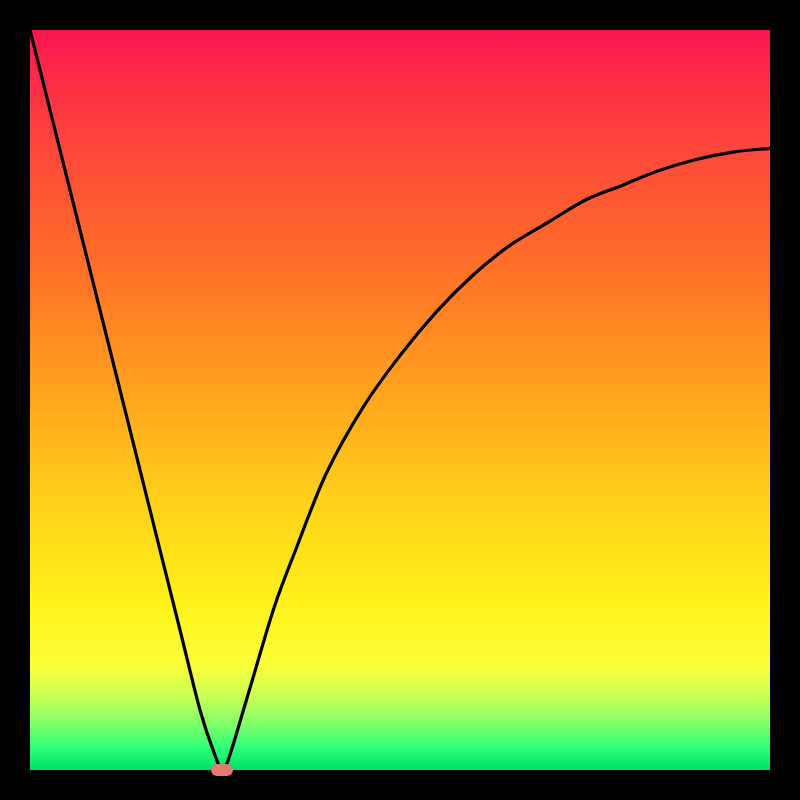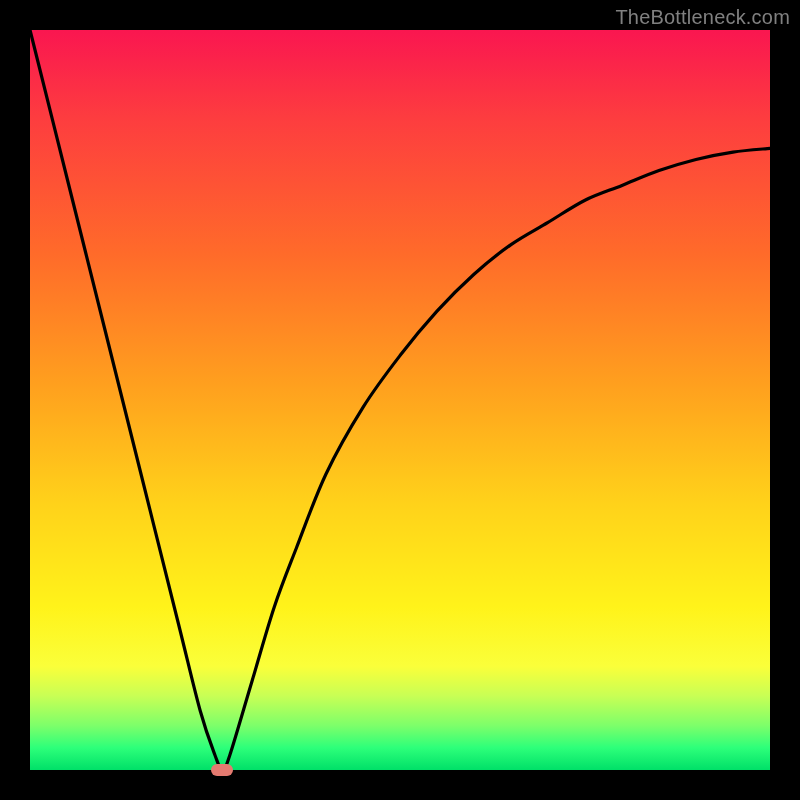--- a/index.html
+++ b/index.html
@@ -78,15 +78,14 @@
 
 <div class="frame">
 
   <div class="plot-area">
     <svg class="curve-svg" viewBox="0 0 740 740" preserveAspectRatio="none">
       <path id="curve-path" class="curve-path" d="M 0.00 0.00 C 6.17 24.67, 24.67 98.67, 37.00 148.00 C 49.33 197.33, 61.67 246.67, 74.00 296.00 C 86.33 345.33, 98.67 394.67, 111.00 444.00 C 123.33 493.33, 138.13 552.53, 148.00 592.00 C 157.87 631.47, 164.03 658.60, 170.20 680.80 C 176.37 703.00, 181.30 715.33, 185.00 725.20 C 188.70 735.07, 189.93 740.00, 192.40 740.00 C 194.87 740.00, 194.87 740.00, 199.80 725.20 C 204.73 710.40, 214.60 675.87, 222.00 651.20 C 229.40 626.53, 236.80 599.40, 244.20 577.20 C 251.60 555.00, 257.77 540.20, 266.40 518.00 C 275.03 495.80, 284.90 467.43, 296.00 444.00 C 307.10 420.57, 320.67 397.13, 333.00 377.40 C 345.33 357.67, 357.67 341.63, 370.00 325.60 C 382.33 309.57, 394.67 294.77, 407.00 281.20 C 419.33 267.63, 431.67 255.30, 444.00 244.20 C 456.33 233.10, 468.67 223.23, 481.00 214.60 C 493.33 205.97, 505.67 199.80, 518.00 192.40 C 530.33 185.00, 542.67 176.37, 555.00 170.20 C 567.33 164.03, 579.67 160.33, 592.00 155.40 C 604.33 150.47, 616.67 144.92, 629.00 140.60 C 641.33 136.28, 653.67 132.58, 666.00 129.50 C 678.33 126.42, 690.67 123.95, 703.00 122.10 C 715.33 120.25, 733.83 119.02, 740.00 118.40"></path>
     </svg>
     <div id="min-marker" class="marker" style="left: 192.4px; top: 740px; background: rgb(228, 122, 112);"></div>
   </div>
 
-  <div class="watermark">TheBottleneck.com</div>
 
 </div>
 
 </body></html>

